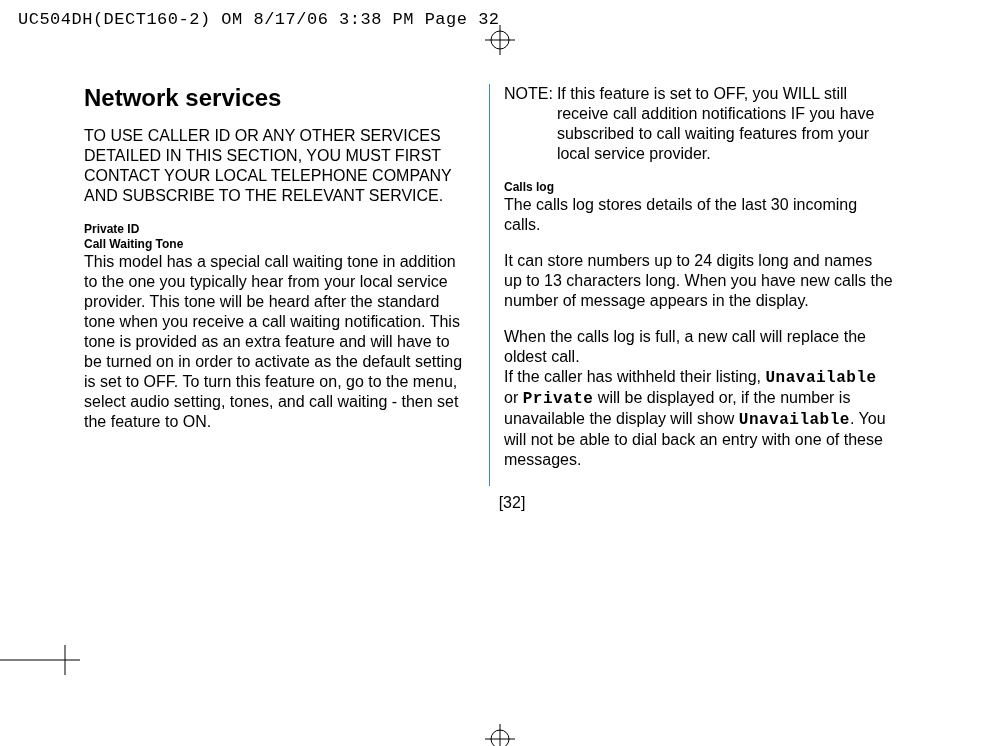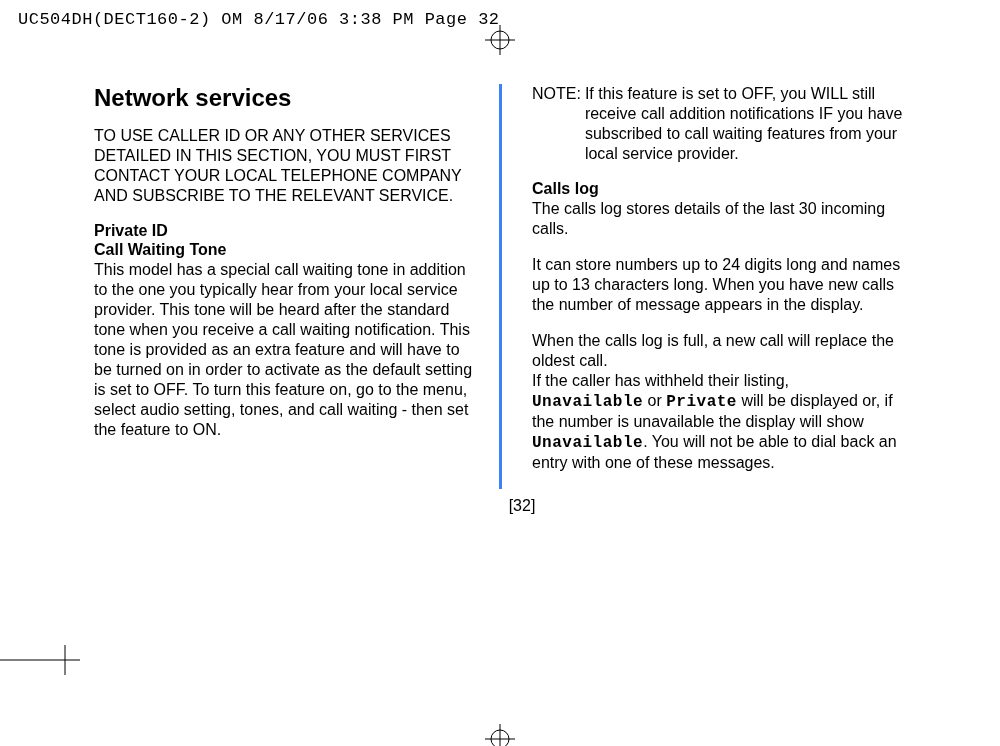--- a/index.html
+++ b/index.html
@@ -39,51 +39,51 @@
       position: absolute;
       top: 645px;
       left: 0;
     }
     .crop-mark svg, .crop-mark-top svg, .crop-mark-bottom svg, .crop-mark-left svg {
       display: block;
     }
     .page {
       position: absolute;
       top: 84px;
-      left: 94px;
+      left: 84px;
       width: 856px;
       height: 610px;
     }
     .columns {
       display: flex;
       gap: 0;
     }
     .col {
       width: 405px;
     }
     .col-left {
       padding-right: 20px;
     }
     .col-right {
-      padding-left: 30px;
-      border-left: 3px solid #3b82f6;
+      padding-left: 14px;
+      border-left: 1px solid #3b82f6;
     }
     h1 {
       font-size: 24px;
       font-weight: bold;
       margin-bottom: 14px;
       font-family: Arial, Helvetica, sans-serif;
     }
     .intro {
       font-size: 16px;
       line-height: 1.25;
       margin-bottom: 16px;
     }
     .section-heading {
-      font-size: 16px;
+      font-size: 12px;
       font-weight: bold;
       margin-bottom: 1px;
     }
     .body-text {
       font-size: 16px;
       line-height: 1.25;
       margin-bottom: 16px;
     }
     .note-block {
       display: flex;

